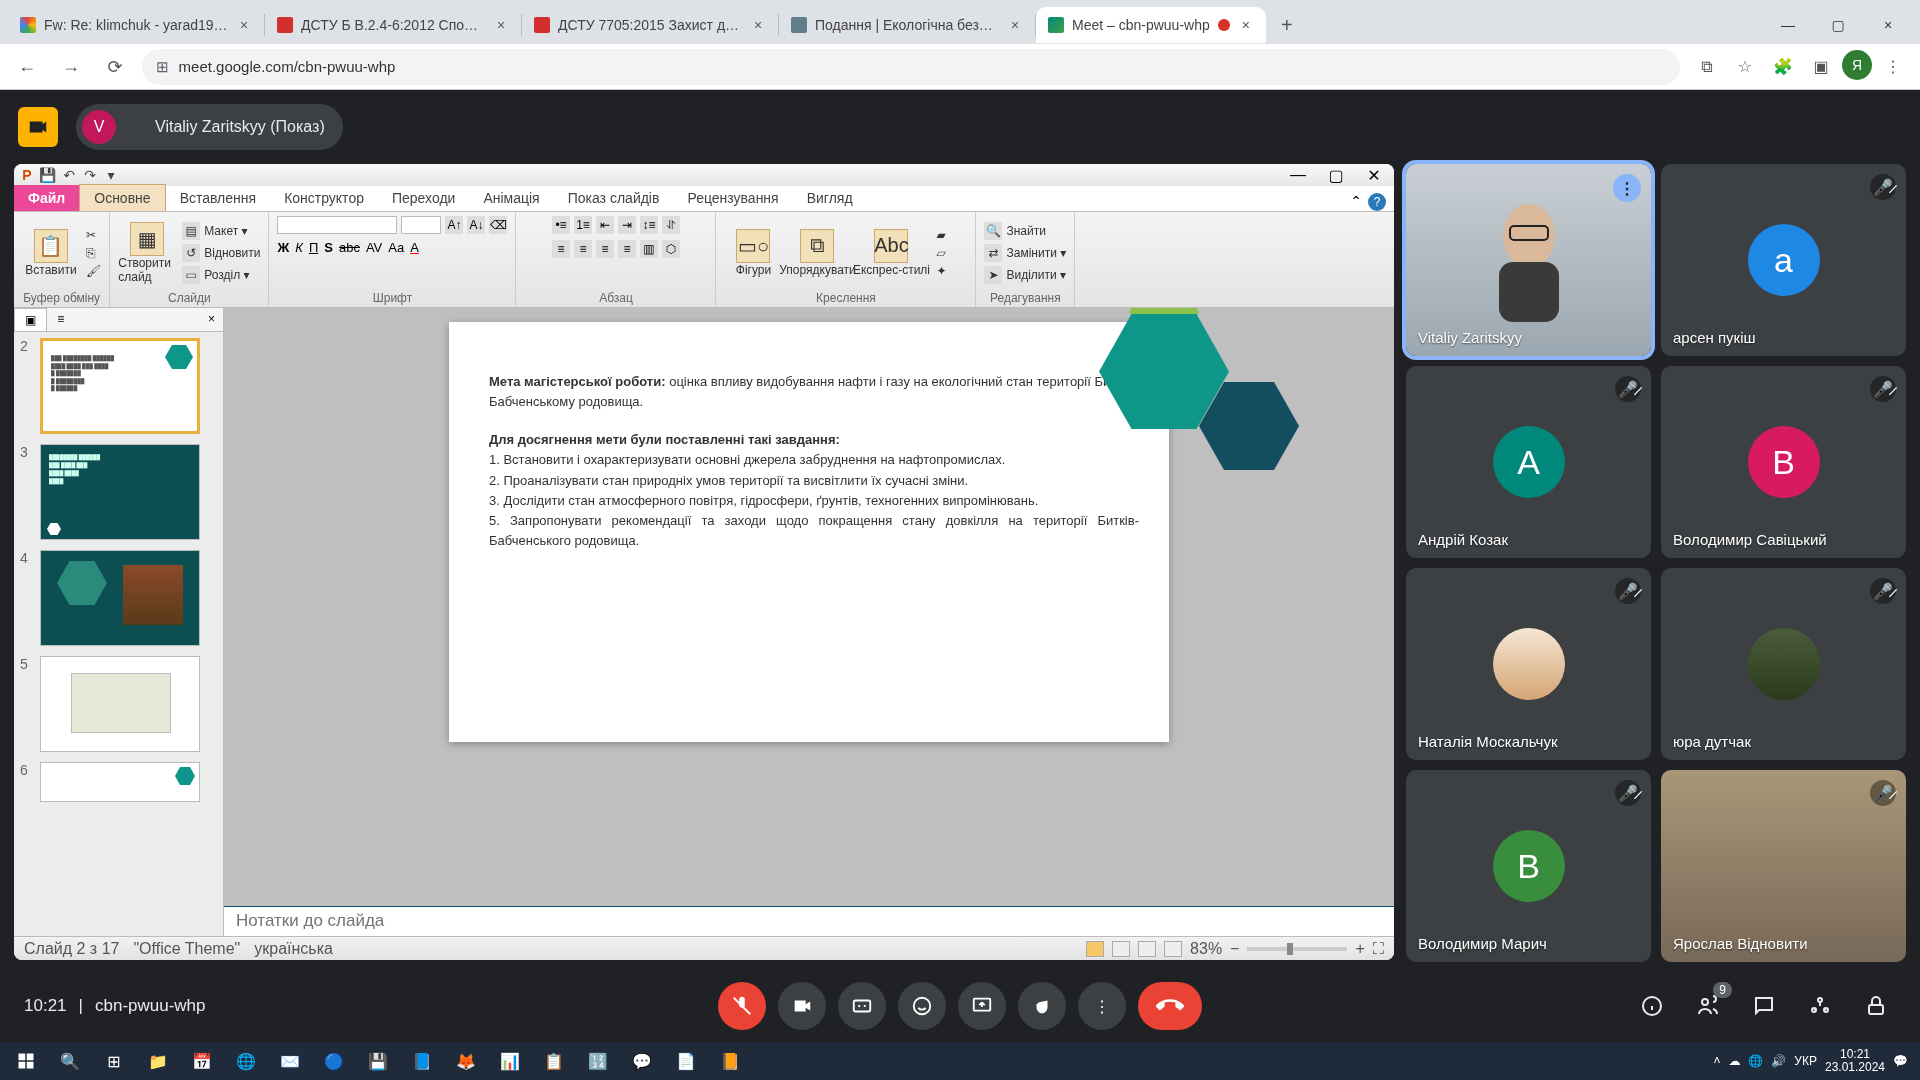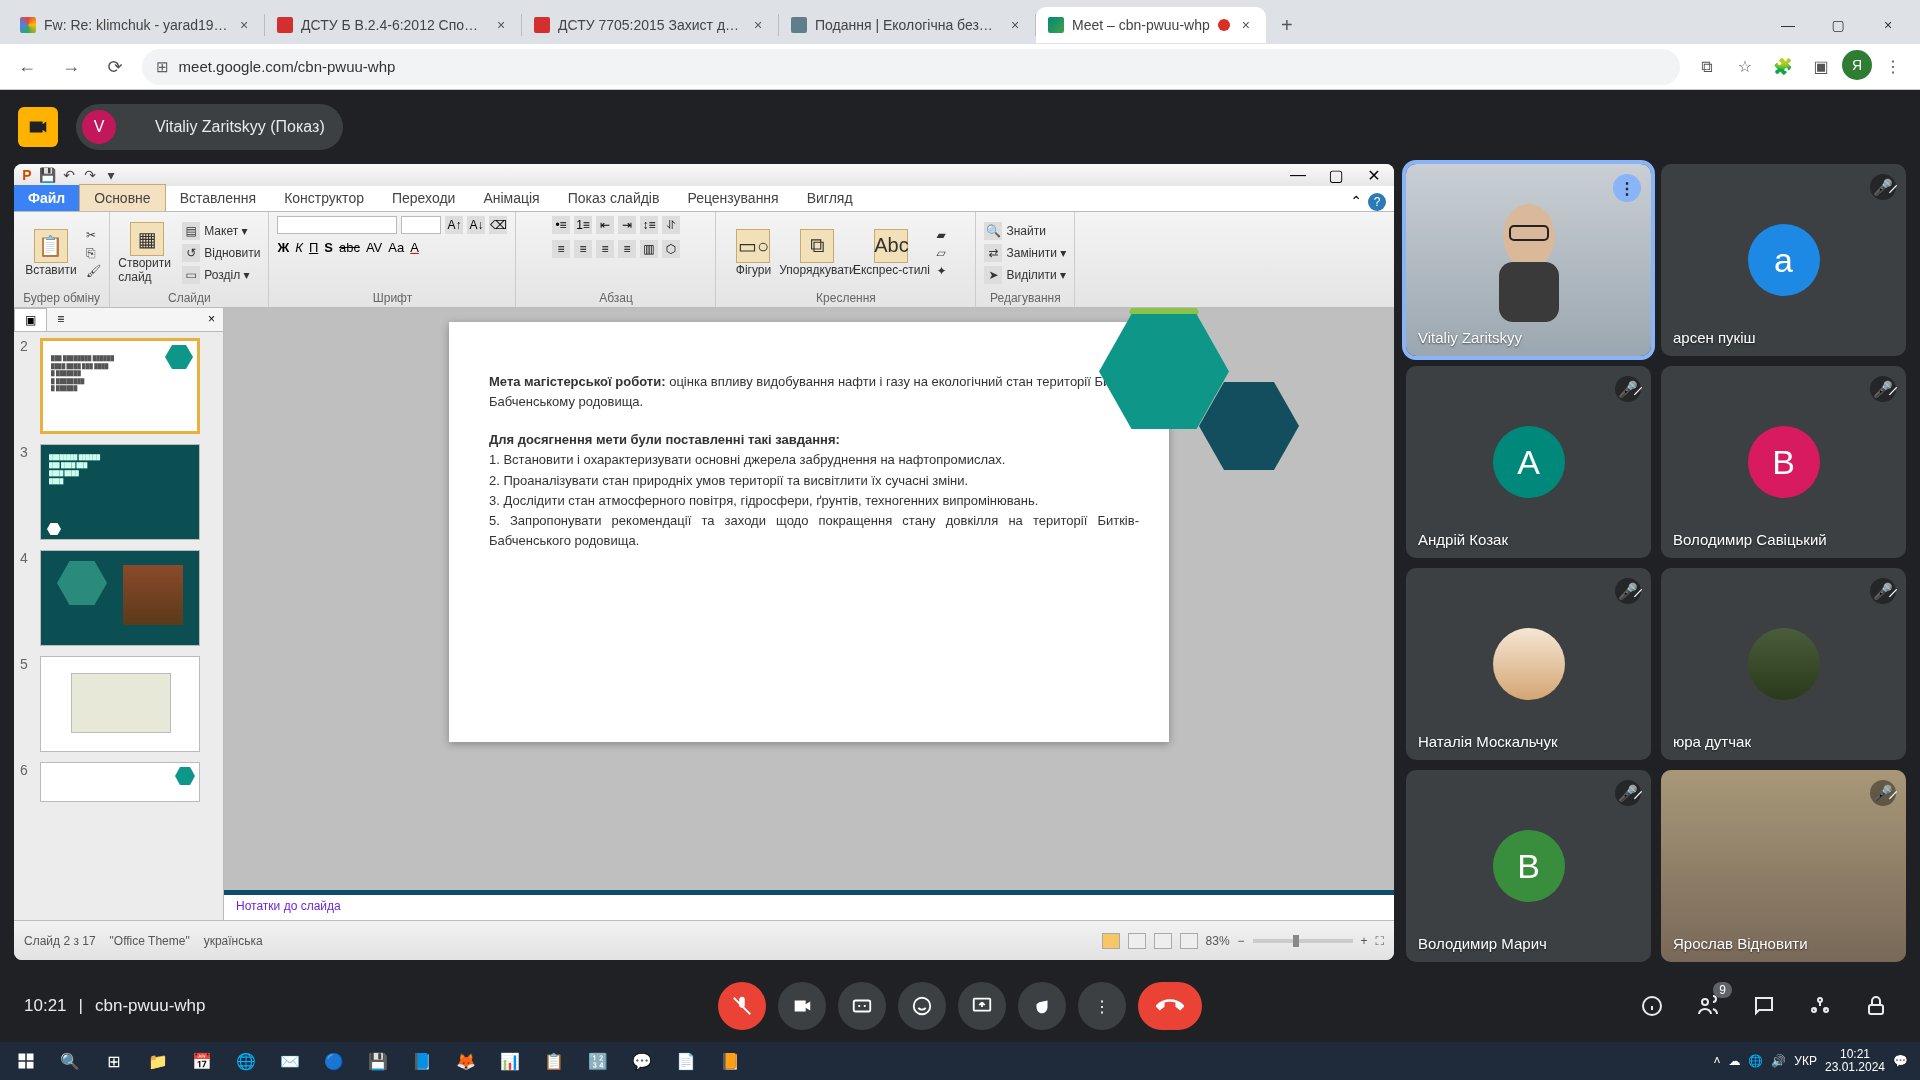--- a/index.html
+++ b/index.html
@@ -49,21 +49,21 @@
 
 
 .ppt { position: absolute; inset: 0; background: #e6e6e6; display: flex; flex-direction: column; font-family: "Segoe UI", Arial, sans-serif; }
 .ppt-qat-icon { width: 18px; height: 18px; display: flex; align-items: center; justify-content: center; font-size: 14px; color: #444; }
 .ppt-title { flex: 1; text-align: center; font-size: 15px; background: #d9534f; color: #fff; padding: 4px 12px; margin: 0 200px 0 40px; white-space: nowrap; overflow: hidden; }
 .ppt-wincontrols { display: flex; gap: 6px; margin-left: auto; }
 .ppt-wbtn { width: 32px; height: 20px; display: flex; align-items: center; justify-content: center; font-size: 16px; }
 
 .ppt-tabs { display: flex; align-items: flex-end; height: 26px; background: #fff; border-bottom: 1px solid #bbb; font-size: 14px; }
 .ppt-tab { padding: 5px 14px; color: #444; }
-.ppt-tab.file { background: #3b82f6; color: #fff; font-weight: bold; }
+.ppt-tab.file { background: #ec4899; color: #fff; font-weight: bold; }
 .ppt-tab.active { background: #f3e1c1; border: 1px solid #c9a96e; border-bottom: none; }
 .ppt-help { margin-left: auto; padding-right: 8px; display: flex; gap: 6px; }
 
 .ppt-ribbon { display: flex; height: 96px; background: linear-gradient(#f4f4f4,#e4e4e4); border-bottom: 1px solid #bbb; }
 .rib-group { display: flex; flex-direction: column; border-right: 1px solid #ccc; padding: 4px 8px 2px; }
 .rib-body { flex: 1; display: flex; align-items: center; gap: 6px; }
 .rib-title { text-align: center; font-size: 12px; color: #666; padding-top: 2px; }
 .rib-btn-big { display: flex; flex-direction: column; align-items: center; font-size: 12px; color: #333; width: 58px; }
 .rib-btn-big .ic { width: 34px; height: 34px; background: #f2e1b8; border: 1px solid #c9a96e; display: flex; align-items: center; justify-content: center; font-size: 20px; }
 .rib-mini { font-size: 12px; color: #333; display: flex; align-items: center; gap: 4px; }
@@ -81,23 +81,23 @@
 .thumb-row { display: flex; gap: 6px; margin-bottom: 10px; }
 .thumb-num { font-size: 14px; color: #666; width: 14px; }
 .thumb { width: 160px; height: 96px; background: #fff; border: 1px solid #bbb; position: relative; overflow: hidden; }
 .thumb.selected { border: 3px solid #e7b13d; }
 .thumb-dark { background: #0b4f53; }
 
 .slide-stage-wrap { flex: 1; display: flex; flex-direction: column; background: #bfbfbf; position: relative; }
 .slide-stage { flex: 1; display: flex; align-items: flex-start; justify-content: center; padding: 14px; overflow: auto; }
 .slide { width: 720px; height: 420px; background: #fff; box-shadow: 0 2px 8px rgba(0,0,0,.3); padding: 50px 30px 30px 40px; font-size: 13px; color: #333; position: relative; line-height: 1.55; }
 .slide b { font-weight: bold; }
-.notes { height: 30px; border-top: 5px solid #0c4a6e; background: #fff; padding: 4px 12px; color: #6d28d9; font-size: 12px; overflow: hidden; }
-
-.ppt-status { height: 40px; background: linear-gradient(#f2f2f2,#e2e2e2); border-top: 1px solid #bbb; display: flex; align-items: center; padding: 0 10px; font-size: 12px; color: #555; gap: 14px; }
+.notes { height: 30px; border-top: 1px solid #0c4a6e; background: #fff; padding: 4px 12px; color: #737373; font-size: 17px; overflow: hidden; }
+
+.ppt-status { height: 24px; background: linear-gradient(#f2f2f2,#e2e2e2); border-top: 1px solid #bbb; display: flex; align-items: center; padding: 0 10px; font-size: 16px; color: #555; gap: 14px; }
 .ppt-status .right { margin-left: auto; display: flex; align-items: center; gap: 8px; }
 .vbtn { width: 18px; height: 16px; border: 1px solid #aaa; background: #eee; }
 .zslider { width: 100px; height: 4px; background: #ccc; position: relative; }
 .zslider::after { content: ''; position: absolute; left: 40%; top: -4px; width: 6px; height: 12px; background: #888; }
 
 
 .meet-bottom { height: 72px; display: flex; align-items: center; padding: 0 24px; color: #e8eaed; }
 .mb-left { font-size: 17px; display: flex; align-items: center; gap: 12px; }
 .mb-center { position: absolute; left: 50%; transform: translateX(-50%); display: flex; gap: 12px; }
 .mbtn { width: 48px; height: 48px; border-radius: 50%; background: #3c4043; display: flex; align-items: center; justify-content: center; color: #fff; position: relative; }

